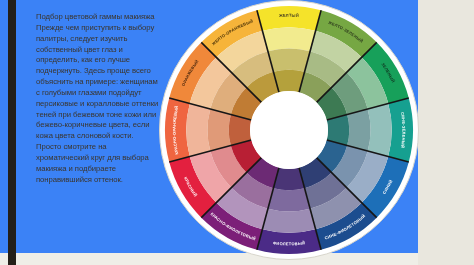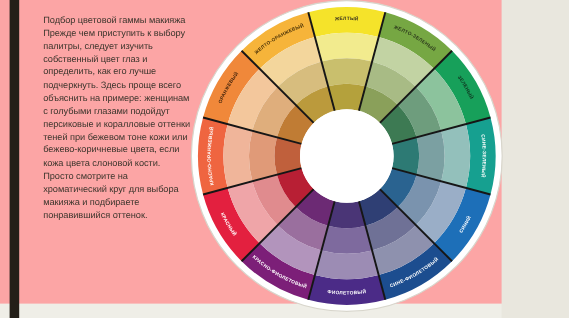--- a/index.html
+++ b/index.html
@@ -1,21 +1,21 @@
 <!DOCTYPE html>
 <html><head>
 <meta charset="utf-8">
 <style>
   html,body{margin:0;padding:0;}
   body{
     width:474px;height:265px;overflow:hidden;
     background:#efeee7;
     font-family:"Liberation Sans","DejaVu Sans",sans-serif;
   }
-  #root{position:relative;width:474px;height:253px;background:#fca5a5;}
+  #root{position:relative;width:474px;height:253px;background:#3b82f6;}
 
   
   #accent-bar{
     position:absolute;left:8px;top:0;width:8px;height:265px;
     background:#231f18;
   }
 
   
   #text-col{
     position:absolute;left:36px;top:12px;width:124px;height:245px;

